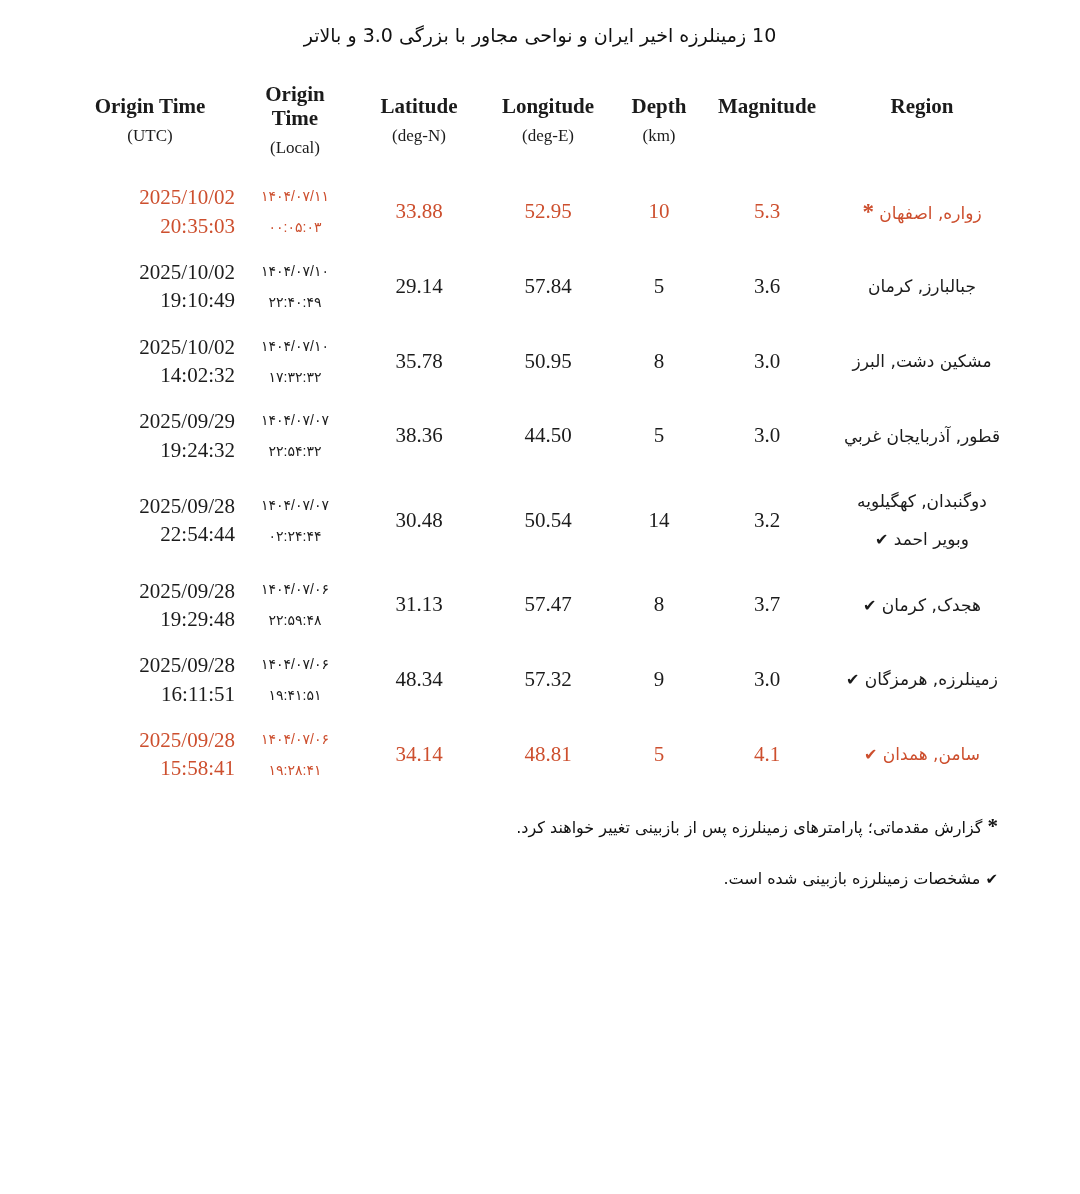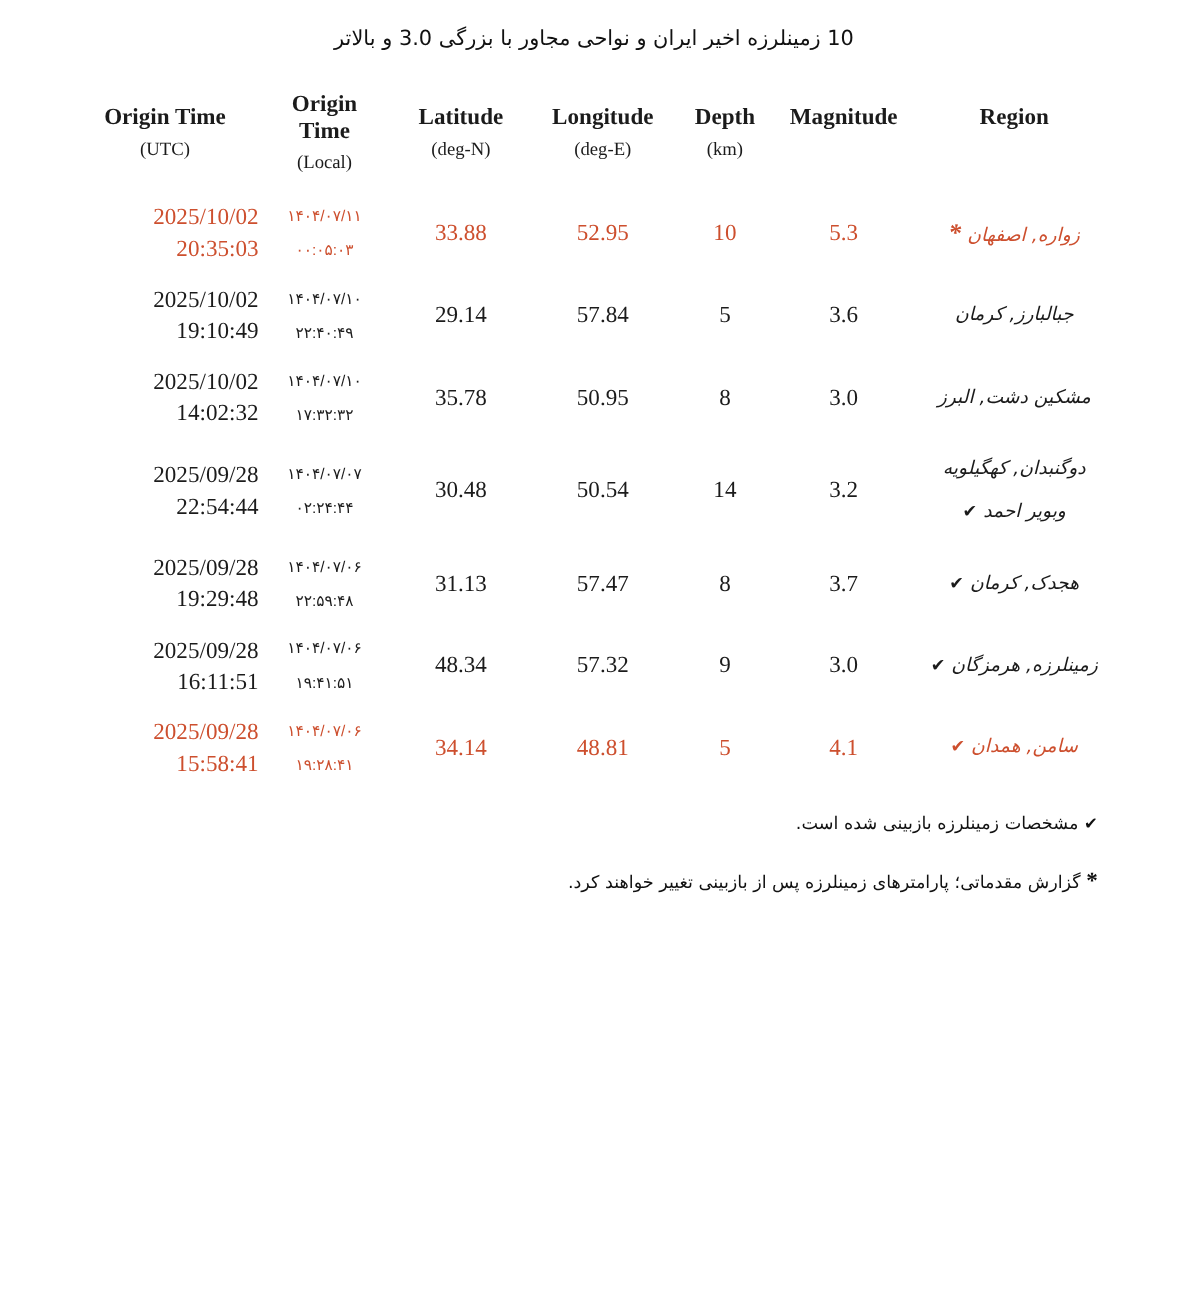--- a/index.html
+++ b/index.html
@@ -42,21 +42,21 @@
   th .sub { font-size: 17px; font-weight: normal; margin-top: 8px; min-height: 20px; }
 
   td { text-align: center; vertical-align: middle; padding: 9px 0; font-size: 21px; }
 
   .utc-line { line-height: 1.35; text-align: right; }
 
   td.local { font-family: Liberation Sans, sans-serif; font-size: 14px; }
   td.local .local-date { margin-bottom: 15px; }
 
   td.region-cell { font-family: "DejaVu Sans", sans-serif; font-size: 17px; padding: 9px 6px; }
-  .region-wrap { max-width: 158px; margin: 0 auto; line-height: 2.25; font-style: italic; }
+  .region-wrap { max-width: 158px; margin: 0 auto; line-height: 2.25; }
 
   .marker { white-space: nowrap; }
   .marker.ast { font-family: "Liberation Serif", serif; font-size: 23px; font-weight: bold; }
   .marker.chk { font-size: 16px; }
 
   tr.hl td { color: var(--accent); }
 
   .footnotes {
     font-family: "DejaVu Sans", sans-serif;
     font-size: 16px;
@@ -163,20 +163,37 @@
           <td>35.78</td>
           <td>50.95</td>
           <td>8</td>
           <td>3.0</td>
           <td class="region-cell">
             <div class="region-wrap" dir="rtl"><span>مشکین دشت, البرز</span></div>
           </td>
         </tr>
         <tr>
           <td>
+            <div class="utc-line">2025/09/29</div>
+            <div class="utc-line">19:24:32</div>
+          </td>
+          <td class="local">
+            <div class="local-date">۱۴۰۴/۰۷/۰۷</div>
+            <div class="local-time">۲۲:۵۴:۳۲</div>
+          </td>
+          <td>38.36</td>
+          <td>44.50</td>
+          <td>5</td>
+          <td>3.0</td>
+          <td class="region-cell">
+            <div class="region-wrap" dir="rtl"><span>قطور, آذربايجان غربي</span></div>
+          </td>
+        </tr>
+        <tr>
+          <td>
             <div class="utc-line">2025/09/28</div>
             <div class="utc-line">22:54:44</div>
           </td>
           <td class="local">
             <div class="local-date">۱۴۰۴/۰۷/۰۷</div>
             <div class="local-time">۰۲:۲۴:۴۴</div>
           </td>
           <td>30.48</td>
           <td>50.54</td>
           <td>14</td>
@@ -234,22 +251,22 @@
           <td>4.1</td>
           <td class="region-cell">
             <div class="region-wrap" dir="rtl"><span>سامن, همدان</span> <span class="marker chk">✔</span></div>
           </td>
         </tr>
       </tbody>
   </table>
 
   <div class="footnotes">
     <p dir="rtl">
+      <span class="fn-marker ast">*</span>
+      <span>گزارش مقدماتی؛ پارامترهای زمینلرزه پس از بازبینی تغییر خواهند کرد.</span>
+    </p>
+    <p dir="rtl">
       <span class="fn-marker chk">✔</span>
       <span>مشخصات زمینلرزه بازبینی شده است.</span>
     </p>
-    <p dir="rtl">
-      <span class="fn-marker ast">*</span>
-      <span>گزارش مقدماتی؛ پارامترهای زمینلرزه پس از بازبینی تغییر خواهند کرد.</span>
-    </p>
   </div>
 
 </div>
 
 </body></html>

